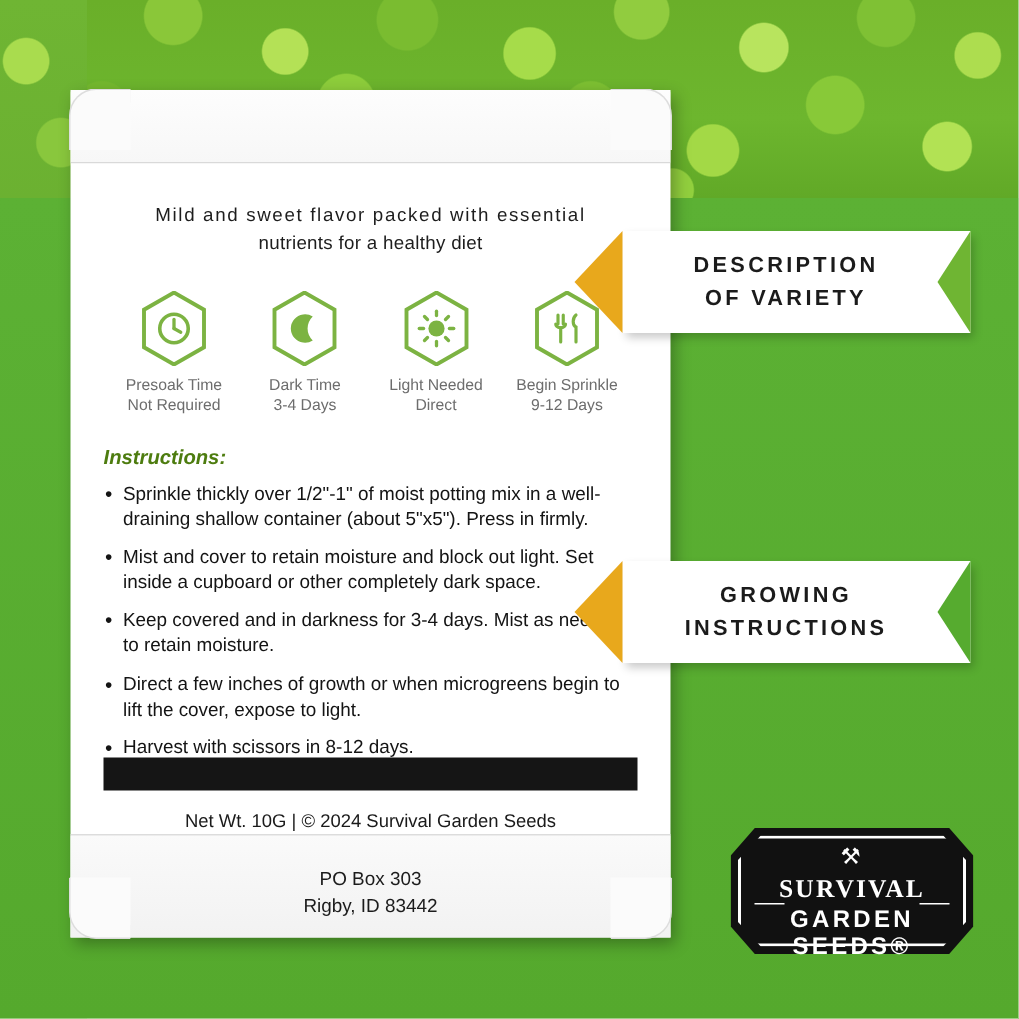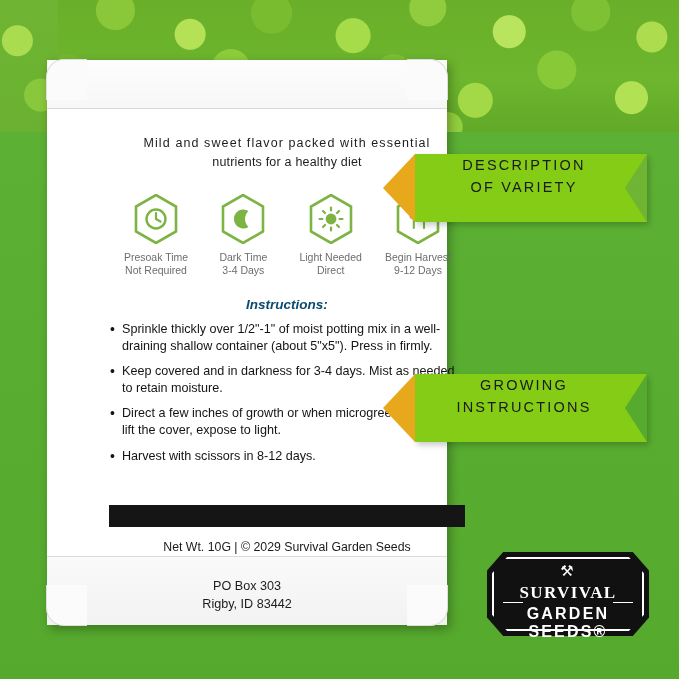--- a/index.html
+++ b/index.html
@@ -138,21 +138,20 @@
   .flap-corner.br { right: -1px; bottom: -1px; border-radius: 0 0 18px 0; border-left: none; border-top: none;}
 
   .packet-body {
     position: absolute;
     left: 0;
     top: 48px;
     width: 400px;
     bottom: 68px;
     padding: 0 22px;
     box-sizing: border-box;
-    margin-left: 40px;
   }
   .desc {
     margin-top: 26px;
     text-align: center;
     font-size: 12.5px;
     color: #1d1d1d;
     line-height: 1.5;
     letter-spacing: 0.2px;
   }
   .desc .line1 { display: block; letter-spacing: 1.1px; }
@@ -177,25 +176,25 @@
   .hex svg { display: block; }
   .icon-label {
     font-size: 10.5px;
     color: #6d6d6d;
     line-height: 1.25;
   }
   .icon-label b { font-weight: normal; display: block; }
 
   .instr-title {
     margin-top: 20px;
-    text-align: center;
+    text-align: left;
     font-style: italic;
     font-weight: bold;
     font-size: 13.5px;
-    color: #0c4a6e;
+    color: #4d7c0f;
   }
   .instr-list {
     margin: 9px 0 0 0;
     padding: 0;
     list-style: none;
     font-size: 12.6px;
     color: #141414;
     line-height: 1.36;
   }
   .instr-list li {
@@ -235,27 +234,27 @@
     text-align: center;
     font-size: 12.6px;
     color: #1c1c1c;
     line-height: 1.45;
   }
   .addr span { display: block; }
 
   
   .banner {
     position: absolute;
-    background: #84cc16;
+    background: #ffffff;
     color: #1b1b1b;
     display: flex;
-    align-items: flex-start;
+    align-items: center;
     justify-content: center;
     text-align: center;
-    font-weight: normal;
+    font-weight: bold;
     letter-spacing: 2.2px;
     font-size: 14.5px;
     line-height: 1.55;
     box-shadow: 2px 3px 6px rgba(0,0,0,0.22);
   }
   .banner::before {
     
     content: "";
     position: absolute;
     left: -32px;
@@ -440,38 +439,39 @@
               <g stroke="#7cb342" stroke-width="2.1" stroke-linecap="round" fill="none">
                 <line x1="16" y1="16" x2="16" y2="22"></line>
                 <line x1="19.5" y1="16" x2="19.5" y2="22"></line>
                 <path d="M14.5,22 C14.5,24 17.8,24.6 17.8,24.6 L17.8,34"></path>
                 <path d="M21,22 C21,24 17.8,24.6 17.8,24.6"></path>
                 <path d="M28,16 C25.5,18 25.5,23 28,24 L28,34"></path>
               </g>
             </svg>
           </div>
           <div class="icon-label">
-            <b>Begin Harvest</b>
+            <b>Begin Sprinkle</b>
             <b>9-12 Days</b>
           </div>
         </div>
 
       </div>
 
       <div class="instr-title">Instructions:</div>
 
       <ul class="instr-list">
         <li>Sprinkle thickly over 1/2"-1" of moist potting mix in a well-draining shallow container (about 5"x5"). Press in firmly.</li>
+        <li>Mist and cover to retain moisture and block out light. Set inside a cupboard or other completely dark space.</li>
         <li>Keep covered and in darkness for 3-4 days. Mist as needed to retain moisture.</li>
         <li>Direct a few inches of growth or when microgreens begin to lift the cover, expose to light.</li>
         <li>Harvest with scissors in 8-12 days.</li>
       </ul>
 
       <div class="black-bar"></div>
-      <div class="netwt">Net Wt. 10G | © 2029 Survival Garden Seeds</div>
+      <div class="netwt">Net Wt. 10G | © 2024 Survival Garden Seeds</div>
     </div>
 
     <div class="packet-flap-bottom">
       <div class="addr">
         <span>PO Box 303</span>
         <span>Rigby, ID 83442</span>
       </div>
     </div>
     <div class="flap-corner bl"></div>
     <div class="flap-corner br"></div>

